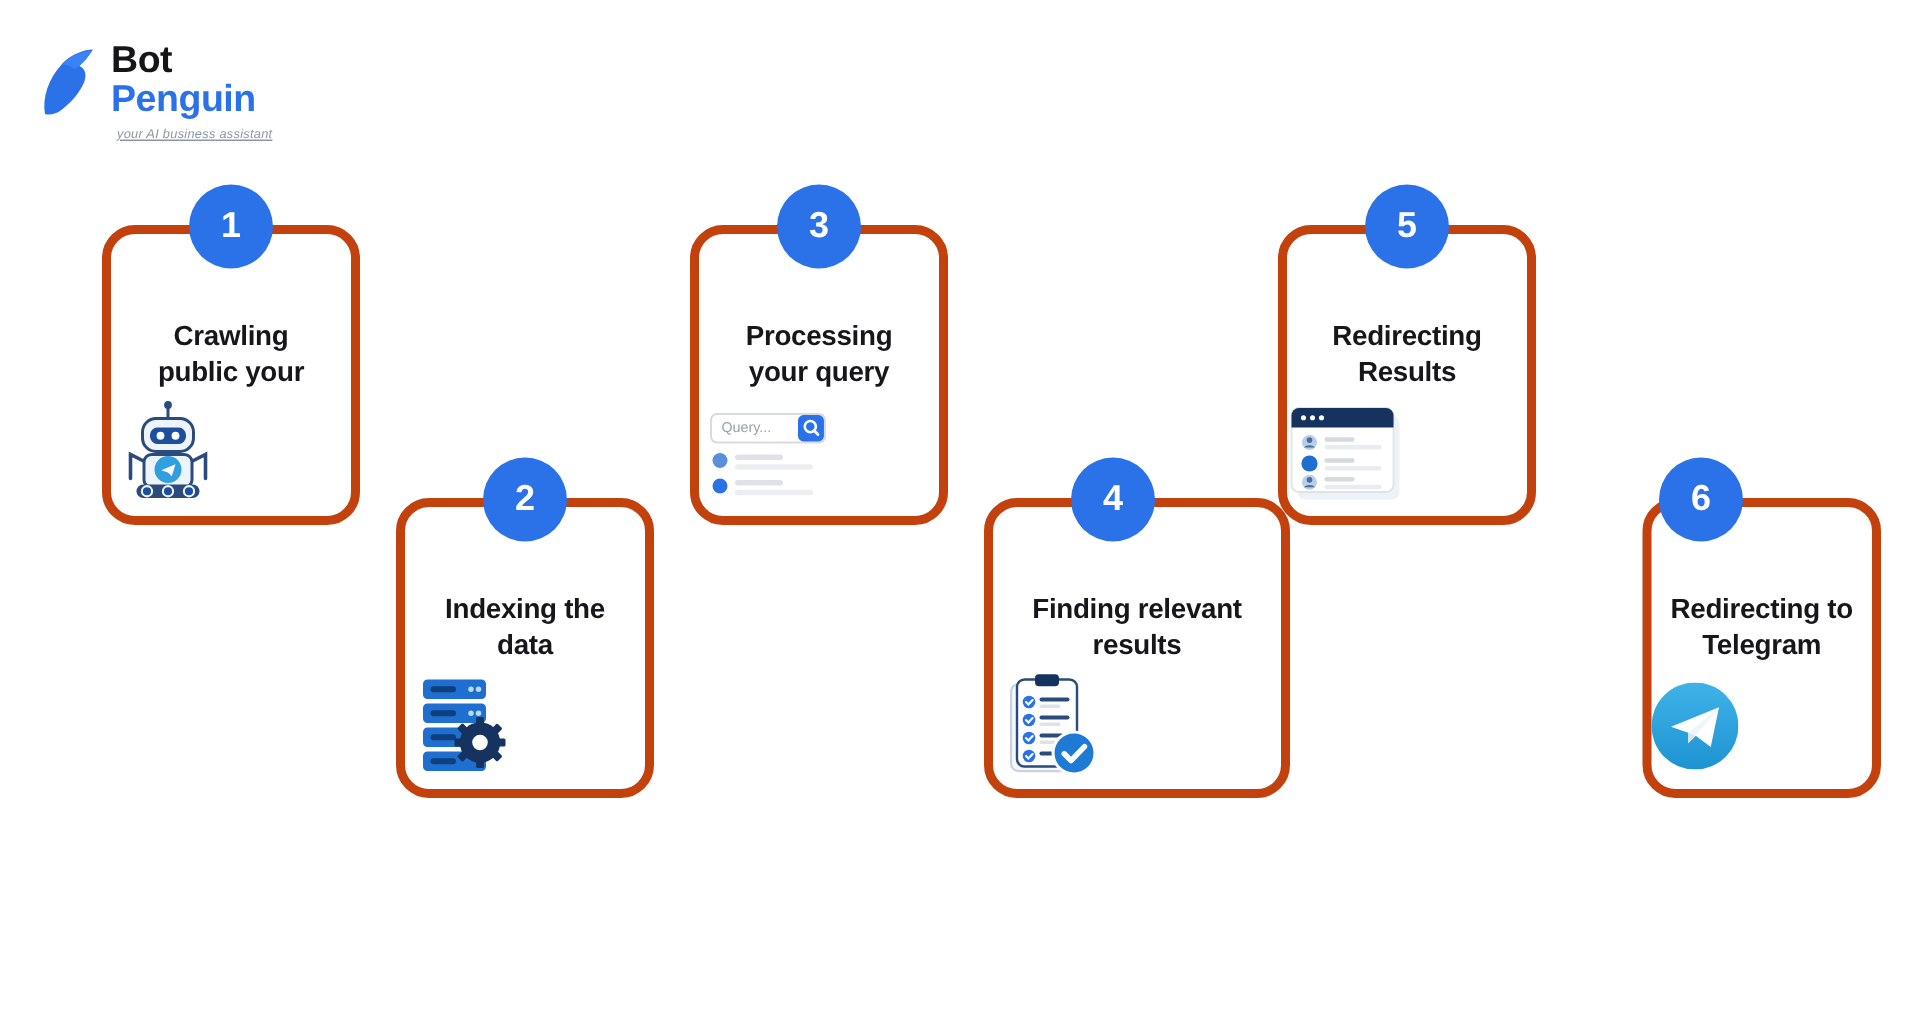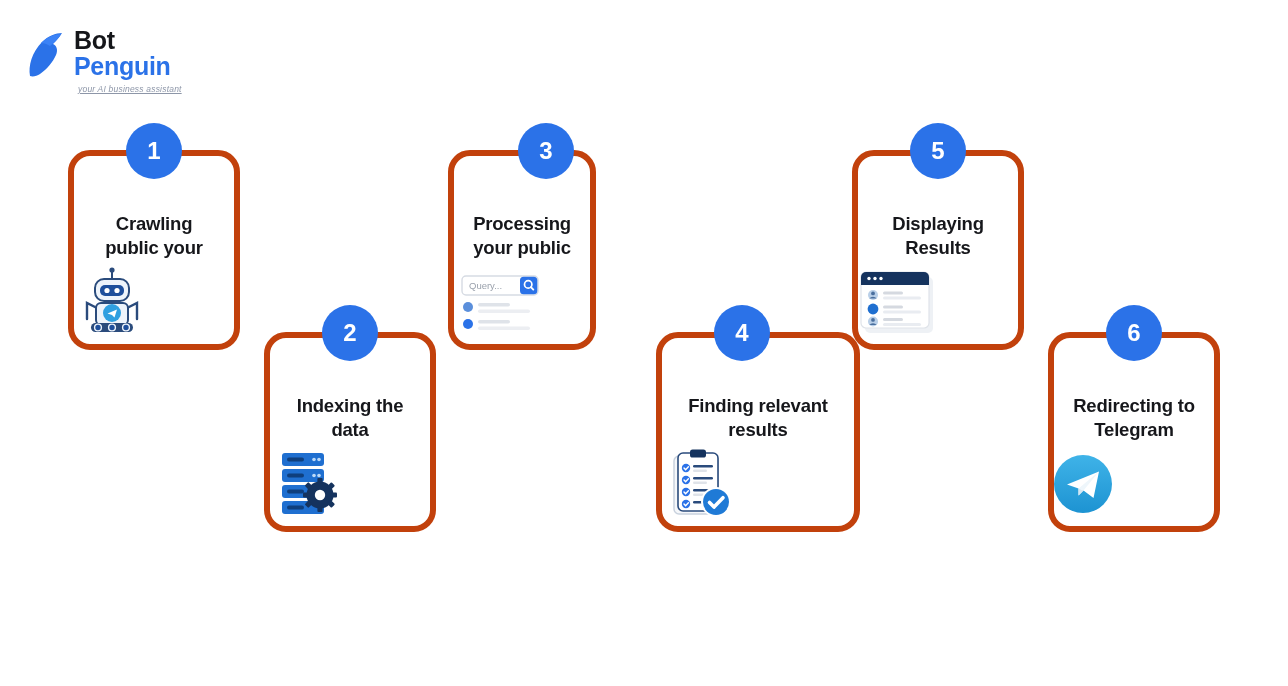--- a/index.html
+++ b/index.html
@@ -101,24 +101,24 @@
     font-weight: bold;
     display: flex;
     align-items: center;
     justify-content: center;
     z-index: 5;
   }
 
   
   .card-1 { left: 68px;   top: 150px; width: 172px; height: 200px; }
   .card-2 { left: 264px;  top: 332px; width: 172px; height: 200px; }
-  .card-3 { left: 448px;  top: 150px; width: 148px; height: 200px; }
+  .card-3 { left: 460px;  top: 150px; width: 172px; height: 200px; }
   .card-4 { left: 656px;  top: 332px; width: 204px; height: 200px; }
   .card-5 { left: 852px;  top: 150px; width: 172px; height: 200px; }
-  .card-6 { left: 1048px; top: 332px; width: 172px; height: 200px; }
+  .card-6 { left: 1095px; top: 332px; width: 159px; height: 200px; }
 
   .badge-1 { left: 126px;  top: 123px; }
   .badge-2 { left: 322px;  top: 305px; }
   .badge-3 { left: 518px;  top: 123px; }
   .badge-4 { left: 714px;  top: 305px; }
   .badge-5 { left: 910px;  top: 123px; }
   .badge-6 { left: 1106px; top: 305px; }
 
   .title-slot { top: 56px; }
   .icon-slot  { top: 110px; height: 76px; }
@@ -205,21 +205,21 @@
         </g>
       </svg>
     </span>
   </div>
 </div>
 <div class="badge badge-2">2</div>
 
 <div class="card card-3">
   <div class="card-title title-slot">
     <span>Processing</span><br>
-    <span>your public</span>
+    <span>your query</span>
   </div>
   <div class="card-icon icon-slot">
     <span style="position:relative;display:block;width:92px;height:62px;">
       <svg width="92" height="62" viewBox="0 0 92 62">
         <rect x="8" y="3" width="76" height="19" rx="4" fill="#ffffff" stroke="#d6dbe3" stroke-width="1.4"></rect>
         <rect x="66" y="3.7" width="17.3" height="17.6" rx="3.6" fill="#2b72e8"></rect>
         <circle cx="74.2" cy="11.4" r="3.7" fill="none" stroke="#ffffff" stroke-width="1.7"></circle>
         <line x1="76.9" y1="14.2" x2="79.3" y2="16.6" stroke="#ffffff" stroke-width="1.9" stroke-linecap="round"></line>
         <circle cx="14" cy="34" r="5" fill="#5b8fdb"></circle>
         <rect x="24" y="30" width="32" height="3.6" rx="1.8" fill="#dfe3e9"></rect>
@@ -264,21 +264,21 @@
         <circle cx="54" cy="54" r="13" fill="#1f7ad6"></circle>
         <path d="M47.5 54.5 l4.5 4.6 l9 -9.4" stroke="#ffffff" stroke-width="3.6" fill="none" stroke-linecap="round" stroke-linejoin="round"></path>
       </svg>
     </span>
   </div>
 </div>
 <div class="badge badge-4">4</div>
 
 <div class="card card-5">
   <div class="card-title title-slot">
-    <span>Displaying</span><br>
+    <span>Redirecting</span><br>
     <span>Results</span>
   </div>
   <div class="card-icon icon-slot">
     <span>
       <svg width="80" height="66" viewBox="0 0 80 66">
         <rect x="7" y="8" width="68" height="56" rx="5" fill="#eef1f5"></rect>
         <rect x="3" y="3" width="68" height="56" rx="5" fill="#ffffff" stroke="#dfe3e9" stroke-width="1.2"></rect>
         <path d="M3 8 a5 5 0 0 1 5 -5 h58 a5 5 0 0 1 5 5 v8 h-68 Z" fill="#15335e"></path>
         <circle cx="11" cy="9.5" r="1.7" fill="#ffffff"></circle>
         <circle cx="17" cy="9.5" r="1.7" fill="#ffffff"></circle>

